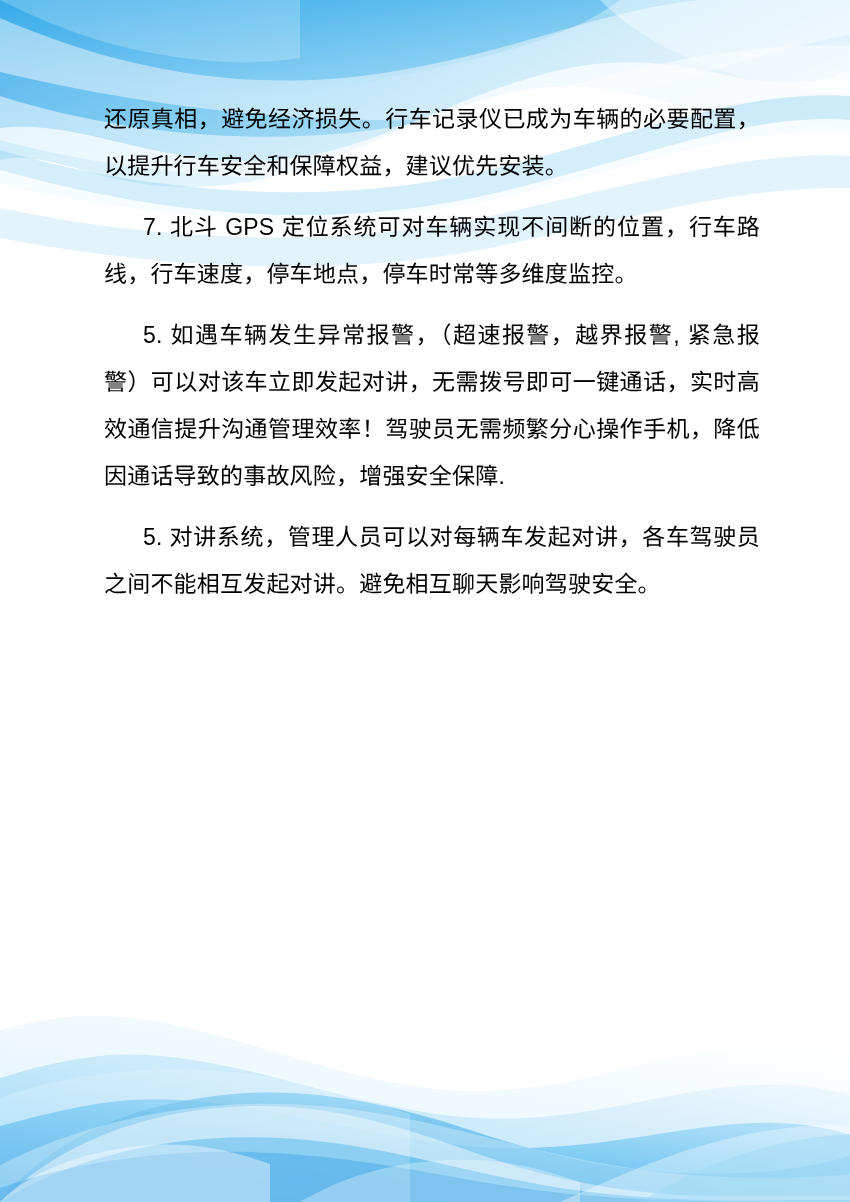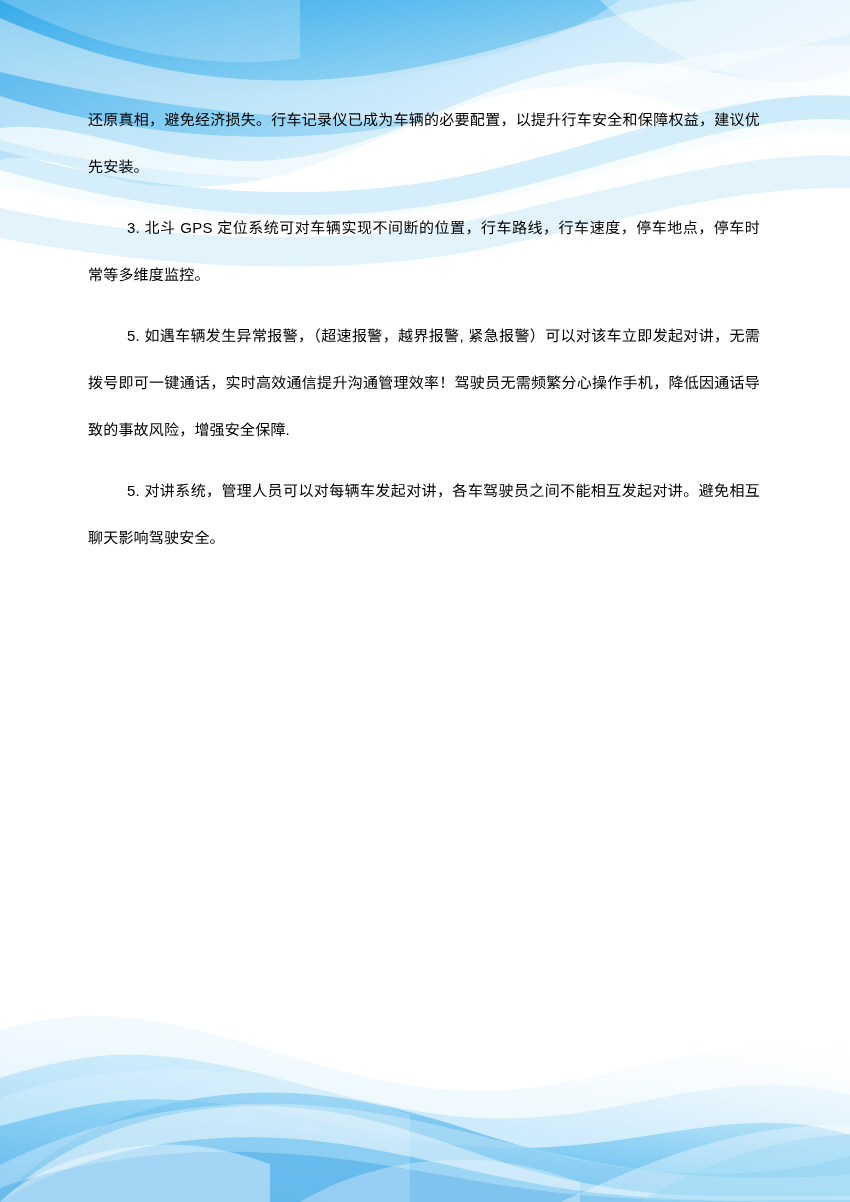--- a/index.html
+++ b/index.html
@@ -27,26 +27,26 @@
     pointer-events: none;
   }
   .doc-body {
     position: absolute;
     left: 88px;
     top: 96px;
     width: 672px;
     z-index: 5;
   }
   .para {
-    font-size: 15px;
+    font-size: 23px;
     line-height: 47px;
     color: #000000;
     text-align: justify;
     text-justify: inter-ideograph;
-    margin: 0 0 0 0;
+    margin: 0 0 0 16px;
     letter-spacing: 0.2px;
   }
   .para.indent {
     text-indent: 39px;
   }
   .spacer-sm { height: 14px; }
 </style>
 </head>
 <body>
 
@@ -114,20 +114,20 @@
       <path d="M640,1202 C700,1166 760,1140 850,1134 L850,1202 Z" fill="#9ad7f5" opacity="0.45"></path>
       <path d="M0,1098 C60,1076 140,1064 230,1072 C300,1078 350,1096 410,1114 L410,1202 L0,1202 Z" fill="#ffffff" opacity="0.18"></path>
       <path d="M0,1202 C30,1172 80,1152 140,1146 C190,1141 230,1150 270,1164 L270,1202 Z" fill="#ffffff" opacity="0.4"></path>
       <path d="M300,1202 C340,1178 390,1162 450,1160 C500,1158 540,1168 580,1182 L580,1202 Z" fill="#ffffff" opacity="0.3"></path>
     </g>
   </svg>
 
   <div class="doc-body">
     <p class="para">还原真相，避免经济损失。行车记录仪已成为车辆的必要配置，以提升行车安全和保障权益，建议优先安装。</p>
     <div class="spacer-sm"></div>
-    <p class="para indent">3. 北斗 GPS 定位系统可对车辆实现不间断的位置，行车路线，行车速度，停车地点，停车时常等多维度监控。</p>
+    <p class="para indent">7. 北斗 GPS 定位系统可对车辆实现不间断的位置，行车路线，行车速度，停车地点，停车时常等多维度监控。</p>
     <div class="spacer-sm"></div>
     <p class="para indent">5. 如遇车辆发生异常报警，（超速报警，越界报警, 紧急报警）可以对该车立即发起对讲，无需拨号即可一键通话，实时高效通信提升沟通管理效率！驾驶员无需频繁分心操作手机，降低因通话导致的事故风险，增强安全保障.</p>
     <div class="spacer-sm"></div>
     <p class="para indent">5. 对讲系统，管理人员可以对每辆车发起对讲，各车驾驶员之间不能相互发起对讲。避免相互聊天影响驾驶安全。</p>
   </div>
 
 </div>
 
 </body></html>

